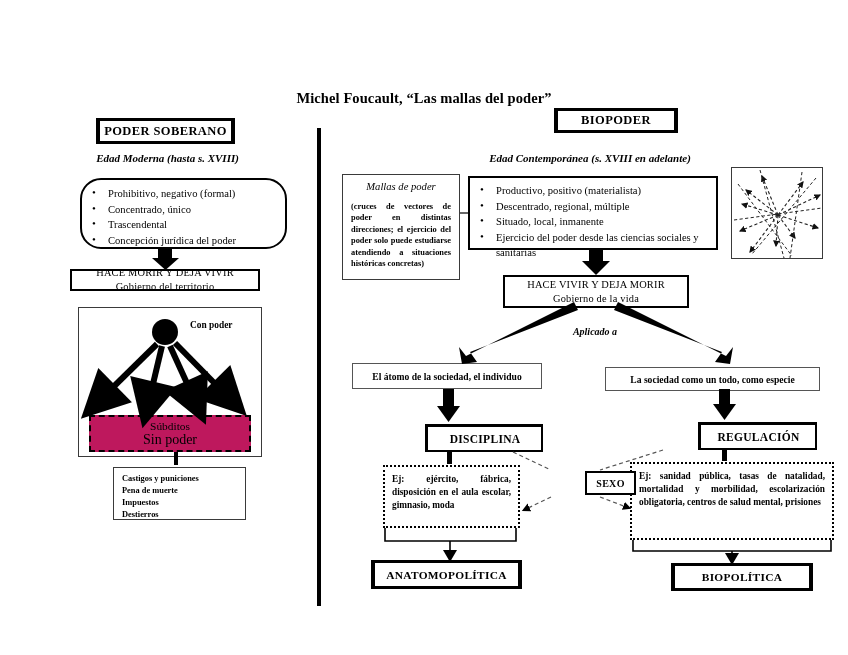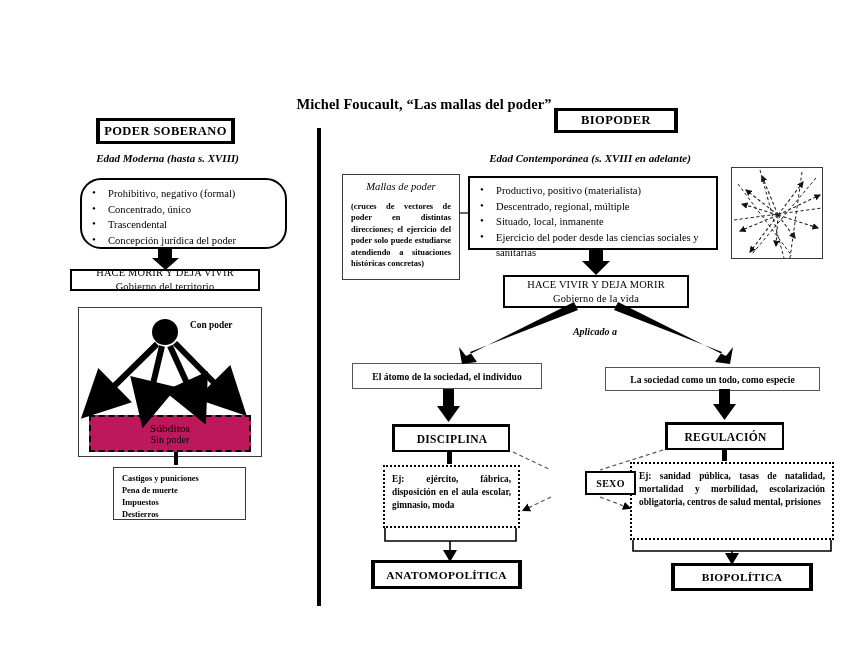--- a/index.html
+++ b/index.html
@@ -15,21 +15,20 @@
   }
   .abs { position: absolute; box-sizing: border-box; }
 
   
   #page-title {
     left: 0; top: 90px; width: 848px;
     text-align: center;
     font-size: 14.5px;
     font-weight: bold;
     letter-spacing: 0.1px;
-    margin-top: 6px;
   }
 
   
   .header-box {
     border: 3px solid #000;
     background: #fff;
     display: flex; align-items: center; justify-content: center;
     font-weight: bold;
     font-size: 12.5px;
     letter-spacing: 0.4px;
@@ -49,20 +48,21 @@
   }
 
   
   .box {
     border: 1.3px solid #3a3a3a;
     background: #fff;
   }
   .box-thick { border: 2.6px solid #000; }
   .box-double {
     border: 2.6px solid #000;
+    margin-left: 33px;
   }
   .box-double > .inner2 {
     border: 1px solid #000;
     width: 100%; height: 100%;
     display: flex; flex-direction: column;
     align-items: center; justify-content: center;
   }
 
   
   ul.bullets {
@@ -185,21 +185,21 @@
   <div class="hmdv">HACE MORIR Y DEJA VIVIR</div>
   <div class="hmdv b">Gobierno del territorio</div>
 </div>
 
 <div class="abs box" style="left:78px; top:307px; width:184px; height:150px;"></div>
 
 <div class="abs label-small" style="left:190px; top:320px; width:70px;">Con poder</div>
 
 <div class="abs dashed-box" style="left:89px; top:415px; width:162px; height:37px;">
   <div style="font-size:11.4px;">Súbditos</div>
-  <div style="font-size:10px;">Sin poder</div>
+  <div style="font-size:14px;">Sin poder</div>
 </div>
 
 <div class="abs box" style="left:113px; top:467px; width:133px; height:53px;">
   <div class="list-plain">
     <div>Castigos y puniciones</div>
     <div>Pena de muerte</div>
     <div>Impuestos</div>
     <div>Destierros</div>
   </div>
 </div>

